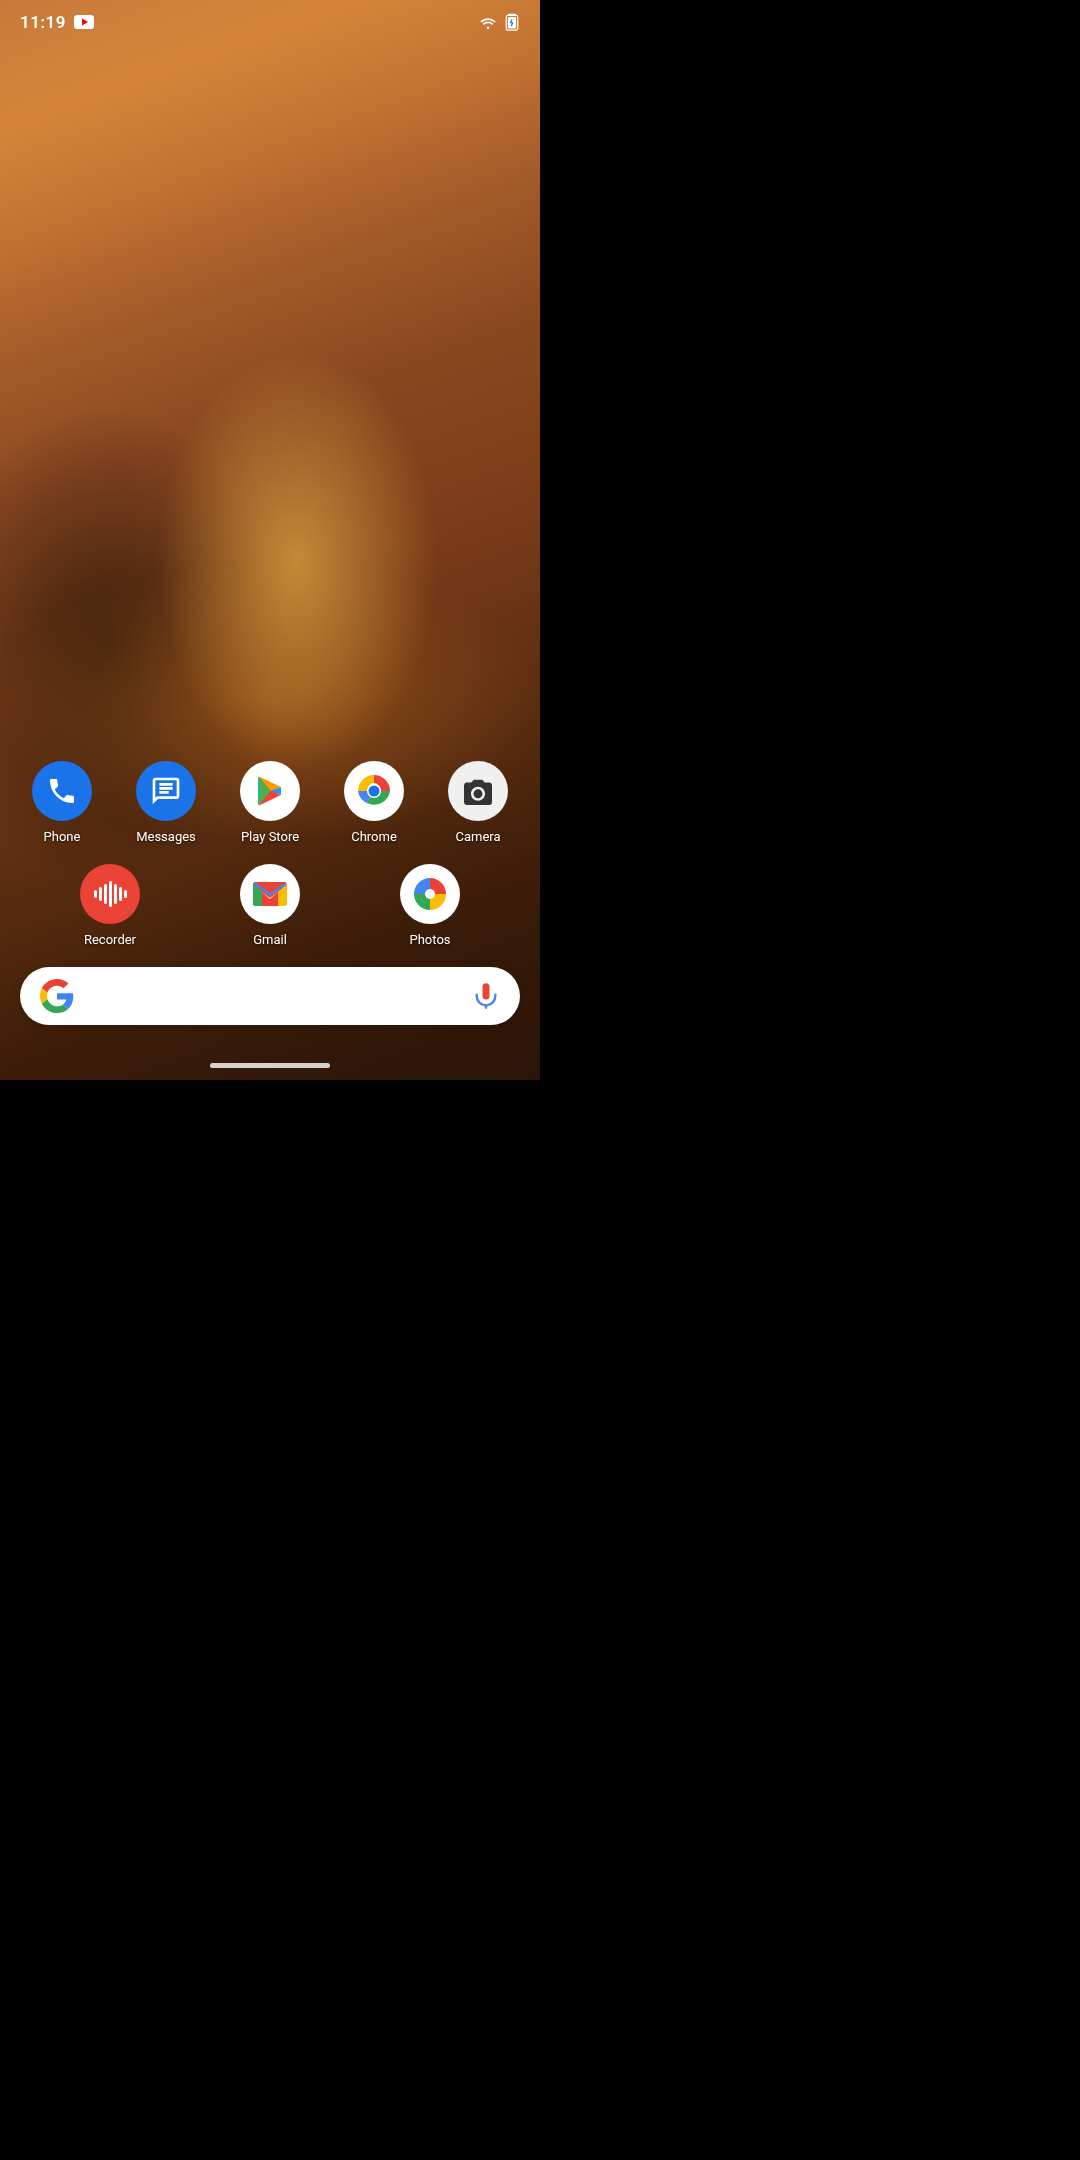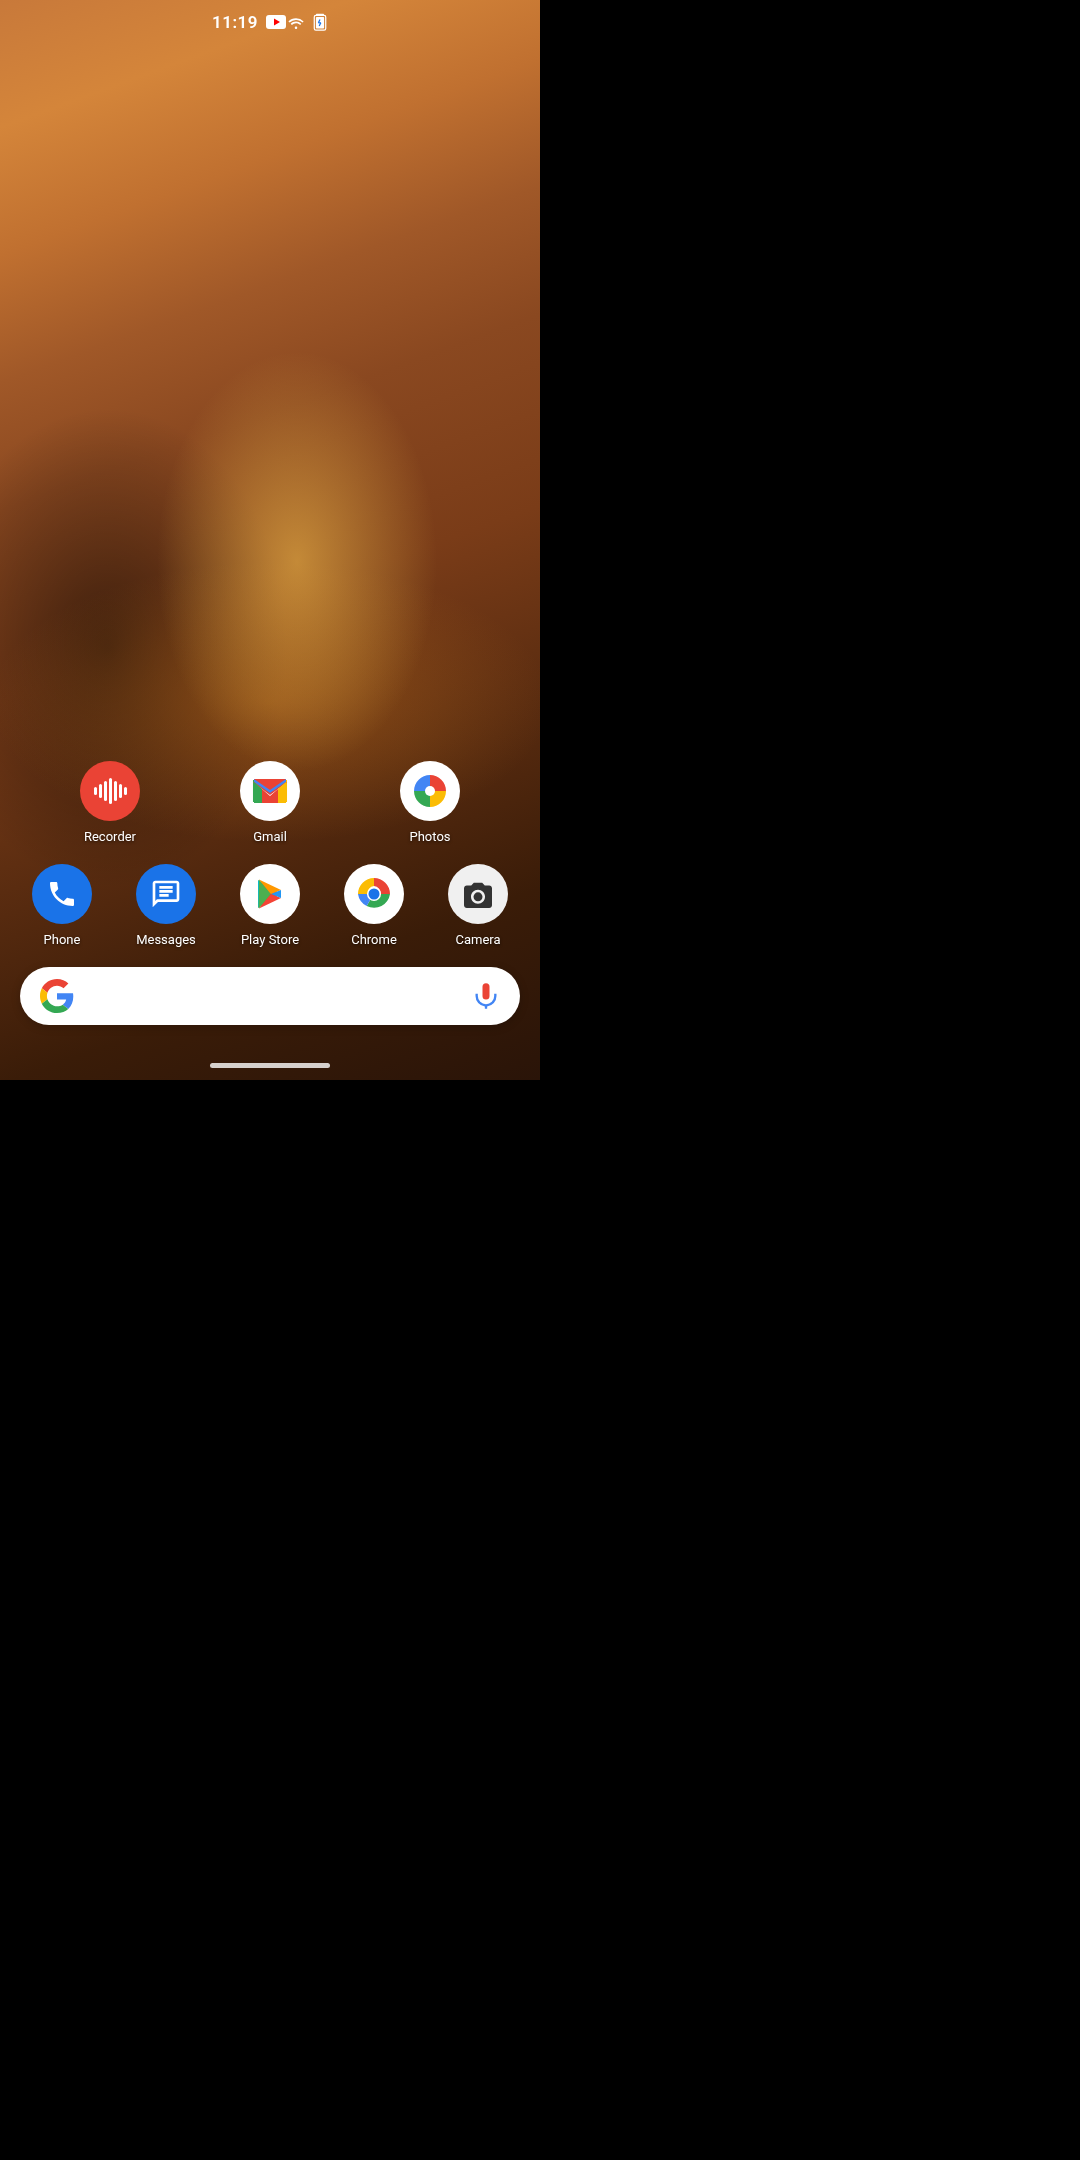--- a/index.html
+++ b/index.html
@@ -48,21 +48,21 @@
       z-index: 1;
       width: 100%;
       height: 100%;
       display: flex;
       flex-direction: column;
     }
 
     
     #status-bar {
       display: flex;
-      justify-content: center;
+      justify-content: space-between;
       align-items: center;
       padding: 12px 20px 4px;
       color: white;
     }
 
     #status-left {
       display: flex;
       align-items: center;
       gap: 8px;
     }
@@ -256,20 +256,98 @@
         <line x1="8" y1="8" x2="6" y2="12" stroke="#1A73E8" stroke-width="1.5"></line>
         <line x1="6" y1="12" x2="9" y2="12" stroke="#1A73E8" stroke-width="1.5"></line>
         <line x1="9" y1="12" x2="7" y2="16" stroke="#1A73E8" stroke-width="1.5"></line>
       </svg>
     </div>
   </div>
 
 
   <div id="hero-space"></div>
 
+  <div id="app-row-2">
+
+    <div class="app-item">
+      <div class="app-icon icon-phone">
+        <svg width="32" height="32" viewBox="0 0 24 24" fill="white">
+          <path d="M6.6 10.8c1.4 2.8 3.8 5.1 6.6 6.6l2.2-2.2c.3-.3.7-.4 1-.2 1.1.4 2.3.6 3.6.6.6 0 1 .4 1 1V20c0 .6-.4 1-1 1-9.4 0-17-7.6-17-17 0-.6.4-1 1-1h3.5c.6 0 1 .4 1 1 0 1.3.2 2.5.6 3.6.1.3 0 .7-.2 1L6.6 10.8z"></path>
+        </svg>
+      </div>
+      <span class="app-label">Phone</span>
+    </div>
+
+    <div class="app-item">
+      <div class="app-icon icon-messages">
+        <svg width="32" height="32" viewBox="0 0 24 24" fill="white">
+          <path d="M20 2H4c-1.1 0-2 .9-2 2v18l4-4h14c1.1 0 2-.9 2-2V4c0-1.1-.9-2-2-2zm0 14H5.17L4 17.17V4h16v12z"></path>
+          <path d="M7 9h10v2H7zm0-3h10v2H7zm0 6h7v2H7z"></path>
+        </svg>
+      </div>
+      <span class="app-label">Messages</span>
+    </div>
+
+    <div class="app-item">
+      <div class="app-icon icon-playstore">
+        <svg width="34" height="34" viewBox="0 0 34 34">
+          <path d="M5 3 L28 17 L5 31 Z" fill="none"></path>
+          <path d="M5 3 L17 17 L5 31" fill="#00C853" stroke="none"></path>
+          <path d="M5 3 L28 17 L17 17" fill="#FF6D00"></path>
+          <path d="M17 17 L28 17 L5 31" fill="#FF3D00"></path>
+          <path d="M5 3 L17 17 L5 31" fill="url(#grad1)"></path>
+
+          <defs>
+            <linearGradient id="grad1" x1="0" y1="0" x2="1" y2="1">
+              <stop offset="0%" stop-color="#00BCD4"></stop>
+              <stop offset="100%" stop-color="#4CAF50"></stop>
+            </linearGradient>
+          </defs>
+          <polygon points="5,3 28,17 5,31" fill="none"></polygon>
+
+          <path d="M6 2.5 L6 31.5 L18 17 Z" fill="#4CAF50"></path>
+          <path d="M6 2.5 L28 13 L18 17 Z" fill="#FF9800"></path>
+          <path d="M18 17 L28 21 L6 31.5 Z" fill="#F44336"></path>
+          <path d="M28 13 L28 21 L18 17 Z" fill="#2196F3"></path>
+        </svg>
+      </div>
+      <span class="app-label">Play Store</span>
+    </div>
+
+    <div class="app-item">
+      <div class="app-icon icon-chrome">
+        <svg width="40" height="40" viewBox="0 0 40 40">
+          <circle cx="20" cy="20" r="18" fill="white"></circle>
+
+          <path d="M20 4 A16 16 0 0 1 36 20 L27 20 A8 8 0 0 0 20 12 Z" fill="#EA4335"></path>
+
+          <path d="M36 20 A16 16 0 0 1 12.7 32 L17.1 24.2 A8 8 0 0 0 27 20 Z" fill="#34A853"></path>
+
+          <path d="M12.7 32 A16 16 0 0 1 4 20 L13 20 A8 8 0 0 0 17.1 24.2 Z" fill="#4285F4"></path>
+
+          <circle cx="20" cy="20" r="7" fill="white"></circle>
+          <circle cx="20" cy="20" r="5.5" fill="#1A73E8"></circle>
+
+          <path d="M4 20 A16 16 0 0 1 20 4 L20 12 A8 8 0 0 0 13 20 Z" fill="#FBBC04"></path>
+        </svg>
+      </div>
+      <span class="app-label">Chrome</span>
+    </div>
+
+    <div class="app-item">
+      <div class="app-icon icon-camera">
+        <svg width="34" height="28" viewBox="0 0 24 20" fill="#333">
+          <path d="M9 2L7.17 4H4c-1.1 0-2 .9-2 2v12c0 1.1.9 2 2 2h16c1.1 0 2-.9 2-2V6c0-1.1-.9-2-2-2h-3.17L15 2H9zm3 15c-2.76 0-5-2.24-5-5s2.24-5 5-5 5 2.24 5 5-2.24 5-5 5z"></path>
+          <circle cx="12" cy="12" r="3.2" fill="#333"></circle>
+        </svg>
+      </div>
+      <span class="app-label">Camera</span>
+    </div>
+  </div>
+
   <div id="app-row-1">
 
     <div class="app-item">
       <div class="app-icon icon-recorder">
         <div class="recorder-waves">
           <span style="height:8px"></span>
           <span style="height:14px"></span>
           <span style="height:20px"></span>
           <span style="height:26px"></span>
           <span style="height:20px"></span>
@@ -324,98 +402,20 @@
           <path d="M36 20 C36 28.8 28.8 36 20 36 L20 20 Z" fill="#FBBC04"></path>
           <path d="M20 36 C11.2 36 4 28.8 4 20 L20 20 Z" fill="#34A853"></path>
           <path d="M4 20 C4 11.2 11.2 4 20 4 L20 20 Z" fill="#4285F4"></path>
           <circle cx="20" cy="20" r="5" fill="white"></circle>
         </svg>
       </div>
       <span class="app-label">Photos</span>
     </div>
   </div>
 
-  <div id="app-row-2">
-
-    <div class="app-item">
-      <div class="app-icon icon-phone">
-        <svg width="32" height="32" viewBox="0 0 24 24" fill="white">
-          <path d="M6.6 10.8c1.4 2.8 3.8 5.1 6.6 6.6l2.2-2.2c.3-.3.7-.4 1-.2 1.1.4 2.3.6 3.6.6.6 0 1 .4 1 1V20c0 .6-.4 1-1 1-9.4 0-17-7.6-17-17 0-.6.4-1 1-1h3.5c.6 0 1 .4 1 1 0 1.3.2 2.5.6 3.6.1.3 0 .7-.2 1L6.6 10.8z"></path>
-        </svg>
-      </div>
-      <span class="app-label">Phone</span>
-    </div>
-
-    <div class="app-item">
-      <div class="app-icon icon-messages">
-        <svg width="32" height="32" viewBox="0 0 24 24" fill="white">
-          <path d="M20 2H4c-1.1 0-2 .9-2 2v18l4-4h14c1.1 0 2-.9 2-2V4c0-1.1-.9-2-2-2zm0 14H5.17L4 17.17V4h16v12z"></path>
-          <path d="M7 9h10v2H7zm0-3h10v2H7zm0 6h7v2H7z"></path>
-        </svg>
-      </div>
-      <span class="app-label">Messages</span>
-    </div>
-
-    <div class="app-item">
-      <div class="app-icon icon-playstore">
-        <svg width="34" height="34" viewBox="0 0 34 34">
-          <path d="M5 3 L28 17 L5 31 Z" fill="none"></path>
-          <path d="M5 3 L17 17 L5 31" fill="#00C853" stroke="none"></path>
-          <path d="M5 3 L28 17 L17 17" fill="#FF6D00"></path>
-          <path d="M17 17 L28 17 L5 31" fill="#FF3D00"></path>
-          <path d="M5 3 L17 17 L5 31" fill="url(#grad1)"></path>
-
-          <defs>
-            <linearGradient id="grad1" x1="0" y1="0" x2="1" y2="1">
-              <stop offset="0%" stop-color="#00BCD4"></stop>
-              <stop offset="100%" stop-color="#4CAF50"></stop>
-            </linearGradient>
-          </defs>
-          <polygon points="5,3 28,17 5,31" fill="none"></polygon>
-
-          <path d="M6 2.5 L6 31.5 L18 17 Z" fill="#4CAF50"></path>
-          <path d="M6 2.5 L28 13 L18 17 Z" fill="#FF9800"></path>
-          <path d="M18 17 L28 21 L6 31.5 Z" fill="#F44336"></path>
-          <path d="M28 13 L28 21 L18 17 Z" fill="#2196F3"></path>
-        </svg>
-      </div>
-      <span class="app-label">Play Store</span>
-    </div>
-
-    <div class="app-item">
-      <div class="app-icon icon-chrome">
-        <svg width="40" height="40" viewBox="0 0 40 40">
-          <circle cx="20" cy="20" r="18" fill="white"></circle>
-
-          <path d="M20 4 A16 16 0 0 1 36 20 L27 20 A8 8 0 0 0 20 12 Z" fill="#EA4335"></path>
-
-          <path d="M36 20 A16 16 0 0 1 12.7 32 L17.1 24.2 A8 8 0 0 0 27 20 Z" fill="#34A853"></path>
-
-          <path d="M12.7 32 A16 16 0 0 1 4 20 L13 20 A8 8 0 0 0 17.1 24.2 Z" fill="#4285F4"></path>
-
-          <circle cx="20" cy="20" r="7" fill="white"></circle>
-          <circle cx="20" cy="20" r="5.5" fill="#1A73E8"></circle>
-
-          <path d="M4 20 A16 16 0 0 1 20 4 L20 12 A8 8 0 0 0 13 20 Z" fill="#FBBC04"></path>
-        </svg>
-      </div>
-      <span class="app-label">Chrome</span>
-    </div>
-
-    <div class="app-item">
-      <div class="app-icon icon-camera">
-        <svg width="34" height="28" viewBox="0 0 24 20" fill="#333">
-          <path d="M9 2L7.17 4H4c-1.1 0-2 .9-2 2v12c0 1.1.9 2 2 2h16c1.1 0 2-.9 2-2V6c0-1.1-.9-2-2-2h-3.17L15 2H9zm3 15c-2.76 0-5-2.24-5-5s2.24-5 5-5 5 2.24 5 5-2.24 5-5 5z"></path>
-          <circle cx="12" cy="12" r="3.2" fill="#333"></circle>
-        </svg>
-      </div>
-      <span class="app-label">Camera</span>
-    </div>
-  </div>
-
   <div id="search-bar">
 
     <svg id="google-g" viewBox="0 0 48 48">
       <path fill="#EA4335" d="M24 9.5c3.54 0 6.71 1.22 9.21 3.6l6.85-6.85C35.9 2.38 30.47 0 24 0 14.62 0 6.51 5.38 2.56 13.22l7.98 6.19C12.43 13.72 17.74 9.5 24 9.5z"></path>
       <path fill="#4285F4" d="M46.98 24.55c0-1.57-.15-3.09-.38-4.55H24v9.02h12.94c-.58 2.96-2.26 5.48-4.78 7.18l7.73 6c4.51-4.18 7.09-10.36 7.09-17.65z"></path>
       <path fill="#FBBC05" d="M10.53 28.59c-.48-1.45-.76-2.99-.76-4.59s.27-3.14.76-4.59l-7.98-6.19C.92 16.46 0 20.12 0 24c0 3.88.92 7.54 2.56 10.78l7.97-6.19z"></path>
       <path fill="#34A853" d="M24 48c6.48 0 11.93-2.13 15.89-5.81l-7.73-6c-2.18 1.48-4.97 2.35-8.16 2.35-6.26 0-11.57-4.22-13.47-9.91l-7.98 6.19C6.51 42.62 14.62 48 24 48z"></path>
       <path fill="none" d="M0 0h48v48H0z"></path>
     </svg>
 

